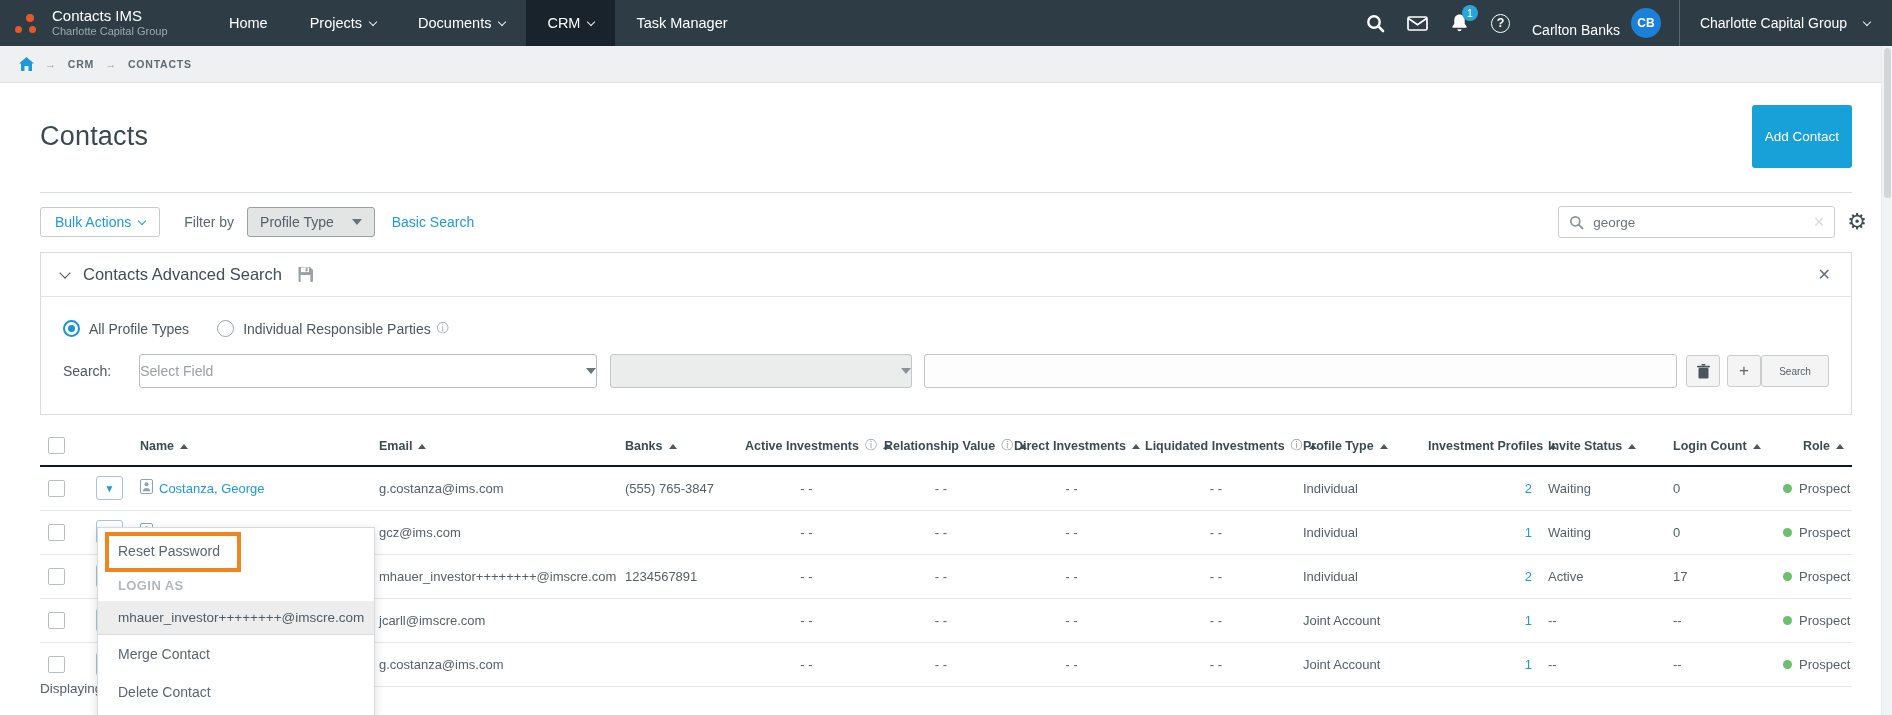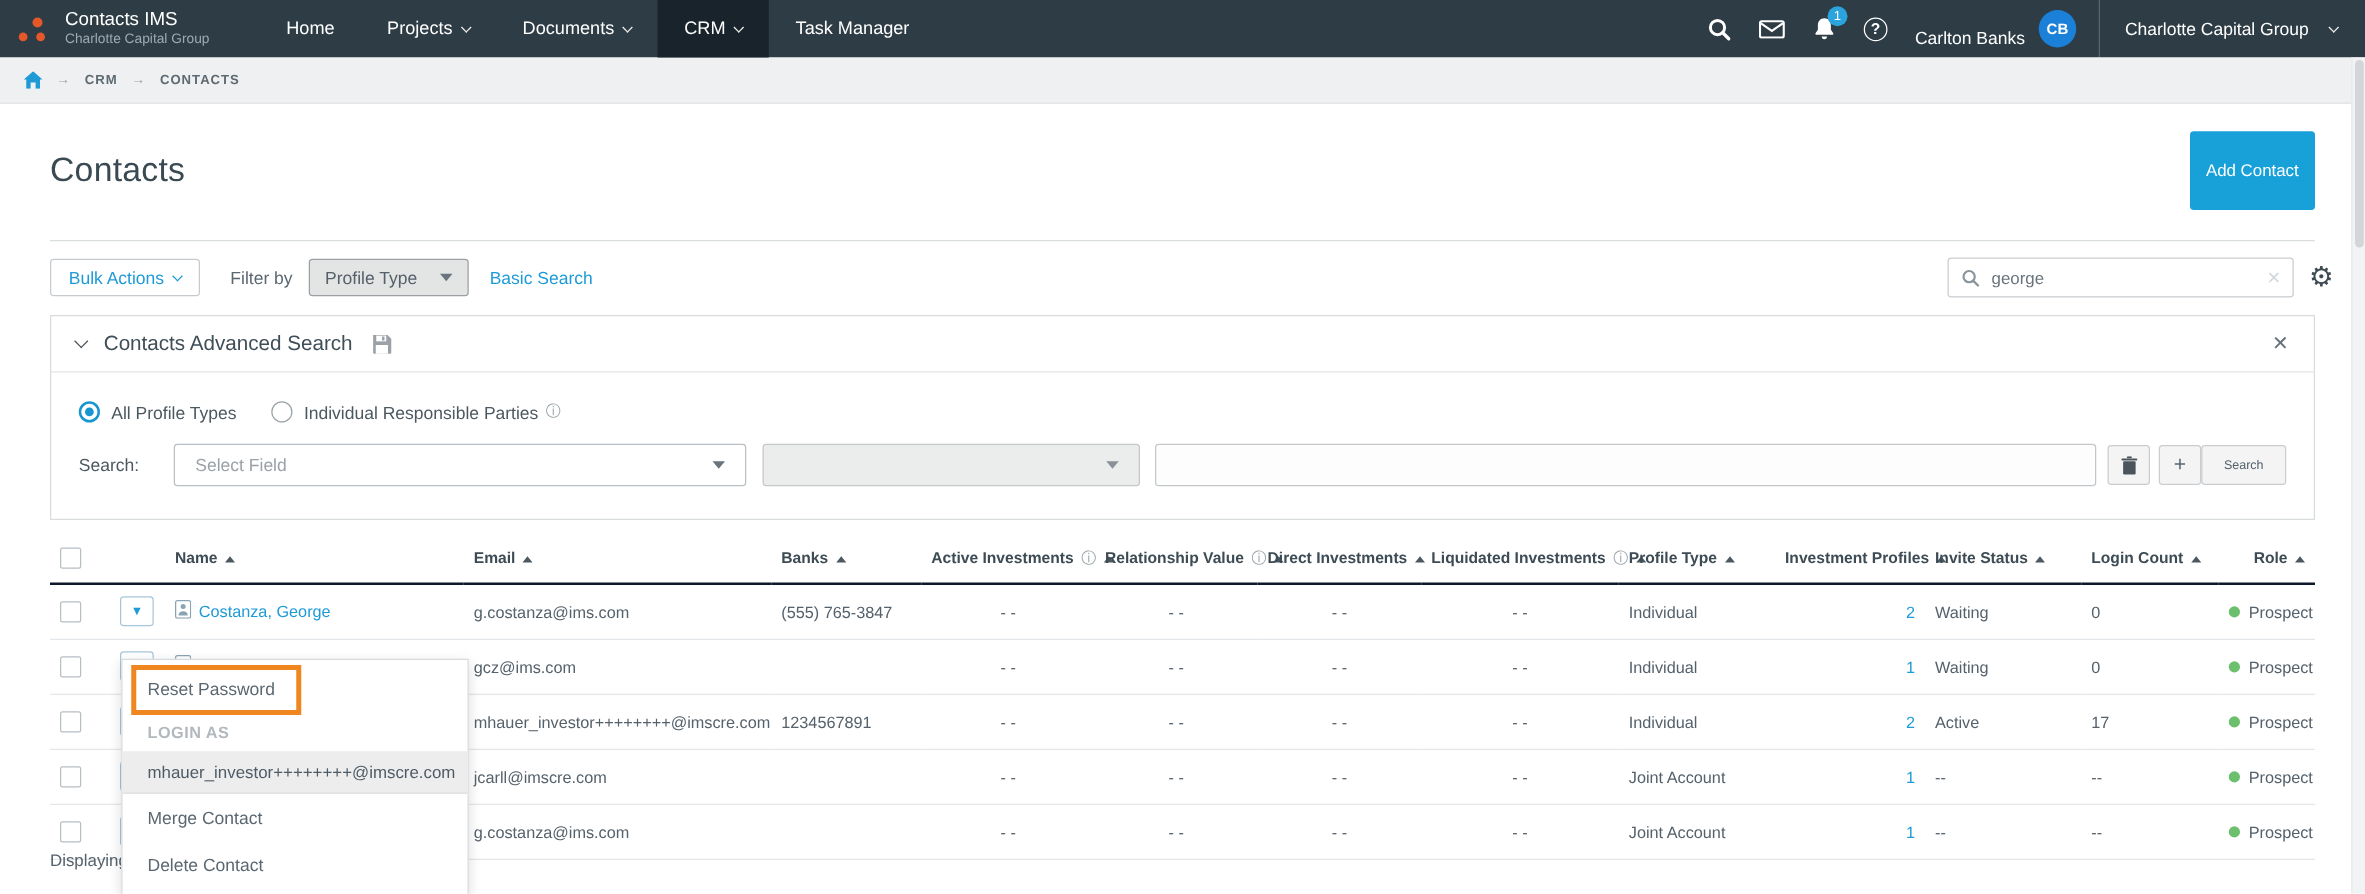--- a/index.html
+++ b/index.html
@@ -61,21 +61,21 @@
 .save-ic{margin-left:14px;display:flex;cursor:pointer}
 .close-x{margin-left:auto;color:#66717a;font-size:16px;cursor:pointer}
 .radio-row{display:flex;align-items:flex-end;padding:23px 22px 0;font-size:14px;color:#4c585f}
 .radio{width:17px;height:17px;border-radius:50%;border:1px solid #9aa4ab;background:#fff;position:relative;display:inline-block;flex:0 0 auto;cursor:pointer}
 .radio.sel{border:2px solid #1796d2}
 .radio.sel::after{content:"";position:absolute;left:50%;top:50%;width:7px;height:7px;margin:-3.5px 0 0 -3.5px;border-radius:50%;background:#1796d2}
 .radio-label{margin-left:9px}
 .radio-gap{margin-left:28px}
 .info{color:#97a1a8;font-size:12px;margin-left:6px;font-weight:normal}
 .search-row{display:flex;align-items:center;padding:17px 22px 26px;font-size:14px;color:#4c585f}
-.sel-box{height:34px;border:1px solid #b9bfc3;border-radius:3px;background:#fff;display:flex;align-items:center;padding:0 16px;cursor:pointer}
+.sel-box{height:34px;border:1px solid #b9bfc3;border-radius:3px;background:#fff;display:flex;align-items:center;padding:0 0;cursor:pointer}
 .sel-field{width:458px;margin-left:28px;color:#9aa1a7}
 .sel-2{width:302px;margin-left:13px;background:#ebecec;border-color:#c3c7ca}
 .tri{width:0;height:0;border-left:5px solid transparent;border-right:5px solid transparent;border-top:6px solid #6a747c;margin-left:auto}
 .adv-input{flex:1;height:34px;border:1px solid #c3c7ca;border-radius:3px;background:#fdfdfd;margin-left:12px;outline:none;padding:0 10px;font-family:inherit;font-size:13.5px}
 .btn-gray{height:32px;border:1px solid #c9cdd0;border-radius:3px;background:#f4f4f4;color:#4a545c;display:flex;align-items:center;justify-content:center;cursor:pointer;font-size:14px}
 .btn-trash{width:34px;margin-left:9px}
 .btn-plus{width:34px;margin-left:7px;font-size:17px;color:#5b6770}
 .btn-search{width:68px;font-size:10px;color:#55606a}
 
 

